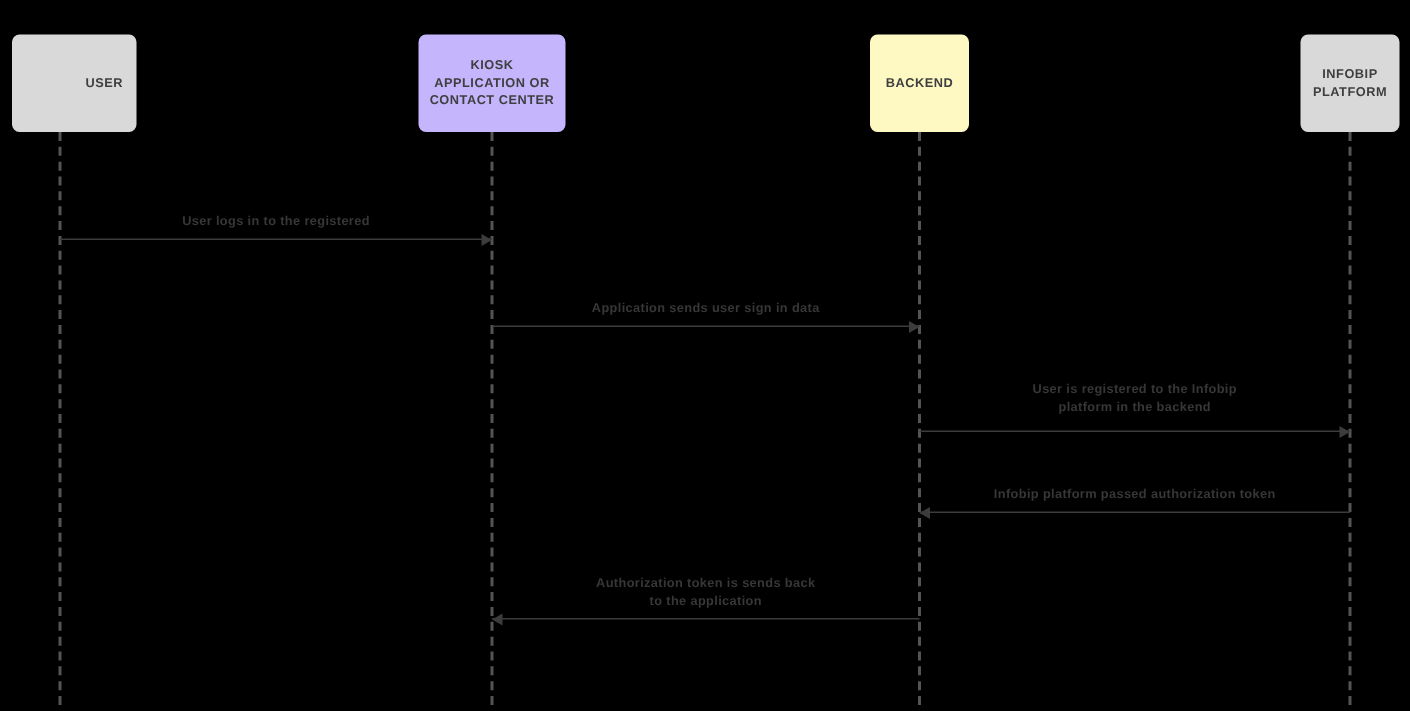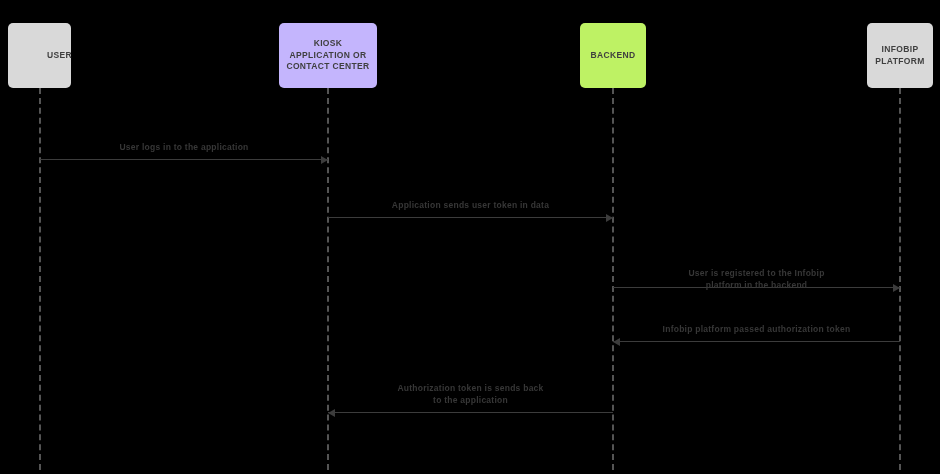--- a/index.html
+++ b/index.html
@@ -86,47 +86,47 @@
 <div id="diagram-root">
 
   <div id="lifelines-layer">
       <div class="lifeline" style="left: 39px; top: 88px; height: 382px; border-left-color: rgb(84, 84, 84);"></div>
       <div class="lifeline" style="left: 327px; top: 88px; height: 382px; border-left-color: rgb(84, 84, 84);"></div>
       <div class="lifeline" style="left: 612px; top: 88px; height: 382px; border-left-color: rgb(84, 84, 84);"></div>
       <div class="lifeline" style="left: 899px; top: 88px; height: 382px; border-left-color: rgb(84, 84, 84);"></div>
     </div>
 
   <div id="participants-layer">
-      <div class="participant-box" style="left: 8px; top: 23px; width: 63px; height: 65px; background: rgb(217, 217, 217); padding-left: 44px;">
+      <div class="participant-box" style="left: 8px; top: 23px; width: 83px; height: 65px; background: rgb(217, 217, 217); padding-left: 44px;">
         <span class="participant-label" style="color: rgb(63, 63, 63);">USER</span>
       </div>
       <div class="participant-box" style="left: 279px; top: 23px; width: 98px; height: 65px; background: #c4b5fd;">
         <span class="participant-label" style="color: rgb(63, 63, 63);">KIOSK
 APPLICATION OR
 CONTACT CENTER</span>
       </div>
-      <div class="participant-box" style="left: 580px; top: 23px; width: 66px; height: 65px; background: #bef264;">
+      <div class="participant-box" style="left: 580px; top: 23px; width: 66px; height: 65px; background: #fef9c3;">
         <span class="participant-label" style="color: rgb(63, 63, 63);">BACKEND</span>
       </div>
       <div class="participant-box" style="left: 867px; top: 23px; width: 66px; height: 65px; background: rgb(217, 217, 217);">
         <span class="participant-label" style="color: rgb(63, 63, 63);">INFOBIP
 PLATFORM</span>
       </div>
     </div>
 
   <div id="messages-layer">
       <div class="message-line" style="left: 40px; top: 159px; width: 288px; border-top-color: rgb(60, 60, 60);"></div>
       <div class="arrow-head right" style="top: 156px; left: 321px; border-left-color: rgb(60, 60, 60);"></div>
-      <div class="message-label" style="left: 40px; width: 288px; color: rgb(55, 55, 55); top: 141px;">User logs in to the application</div>
+      <div class="message-label" style="left: 40px; width: 288px; color: rgb(55, 55, 55); top: 141px;">User logs in to the registered</div>
       <div class="message-line" style="left: 328px; top: 217px; width: 285px; border-top-color: rgb(60, 60, 60);"></div>
       <div class="arrow-head right" style="top: 214px; left: 606px; border-left-color: rgb(60, 60, 60);"></div>
-      <div class="message-label" style="left: 328px; width: 285px; color: rgb(55, 55, 55); top: 199px;">Application sends user token in data</div>
+      <div class="message-label" style="left: 328px; width: 285px; color: rgb(55, 55, 55); top: 199px;">Application sends user sign in data</div>
       <div class="message-line" style="left: 613px; top: 287px; width: 287px; border-top-color: rgb(60, 60, 60);"></div>
       <div class="arrow-head right" style="top: 284px; left: 893px; border-left-color: rgb(60, 60, 60);"></div>
-      <div class="message-label" style="left: 613px; width: 287px; color: rgb(55, 55, 55); top: 267px;">User is registered to the Infobip
+      <div class="message-label" style="left: 613px; width: 287px; color: rgb(55, 55, 55); top: 253px;">User is registered to the Infobip
 platform in the backend</div>
       <div class="message-line" style="left: 613px; top: 341px; width: 287px; border-top-color: rgb(60, 60, 60);"></div>
       <div class="arrow-head left" style="top: 338px; left: 613px; border-right-color: rgb(60, 60, 60);"></div>
       <div class="message-label" style="left: 613px; width: 287px; color: rgb(55, 55, 55); top: 323px;">Infobip platform passed authorization token</div>
       <div class="message-line" style="left: 328px; top: 412px; width: 285px; border-top-color: rgb(60, 60, 60);"></div>
       <div class="arrow-head left" style="top: 409px; left: 328px; border-right-color: rgb(60, 60, 60);"></div>
       <div class="message-label" style="left: 328px; width: 285px; color: rgb(55, 55, 55); top: 382px;">Authorization token is sends back
 to the application</div>
     </div>
 

